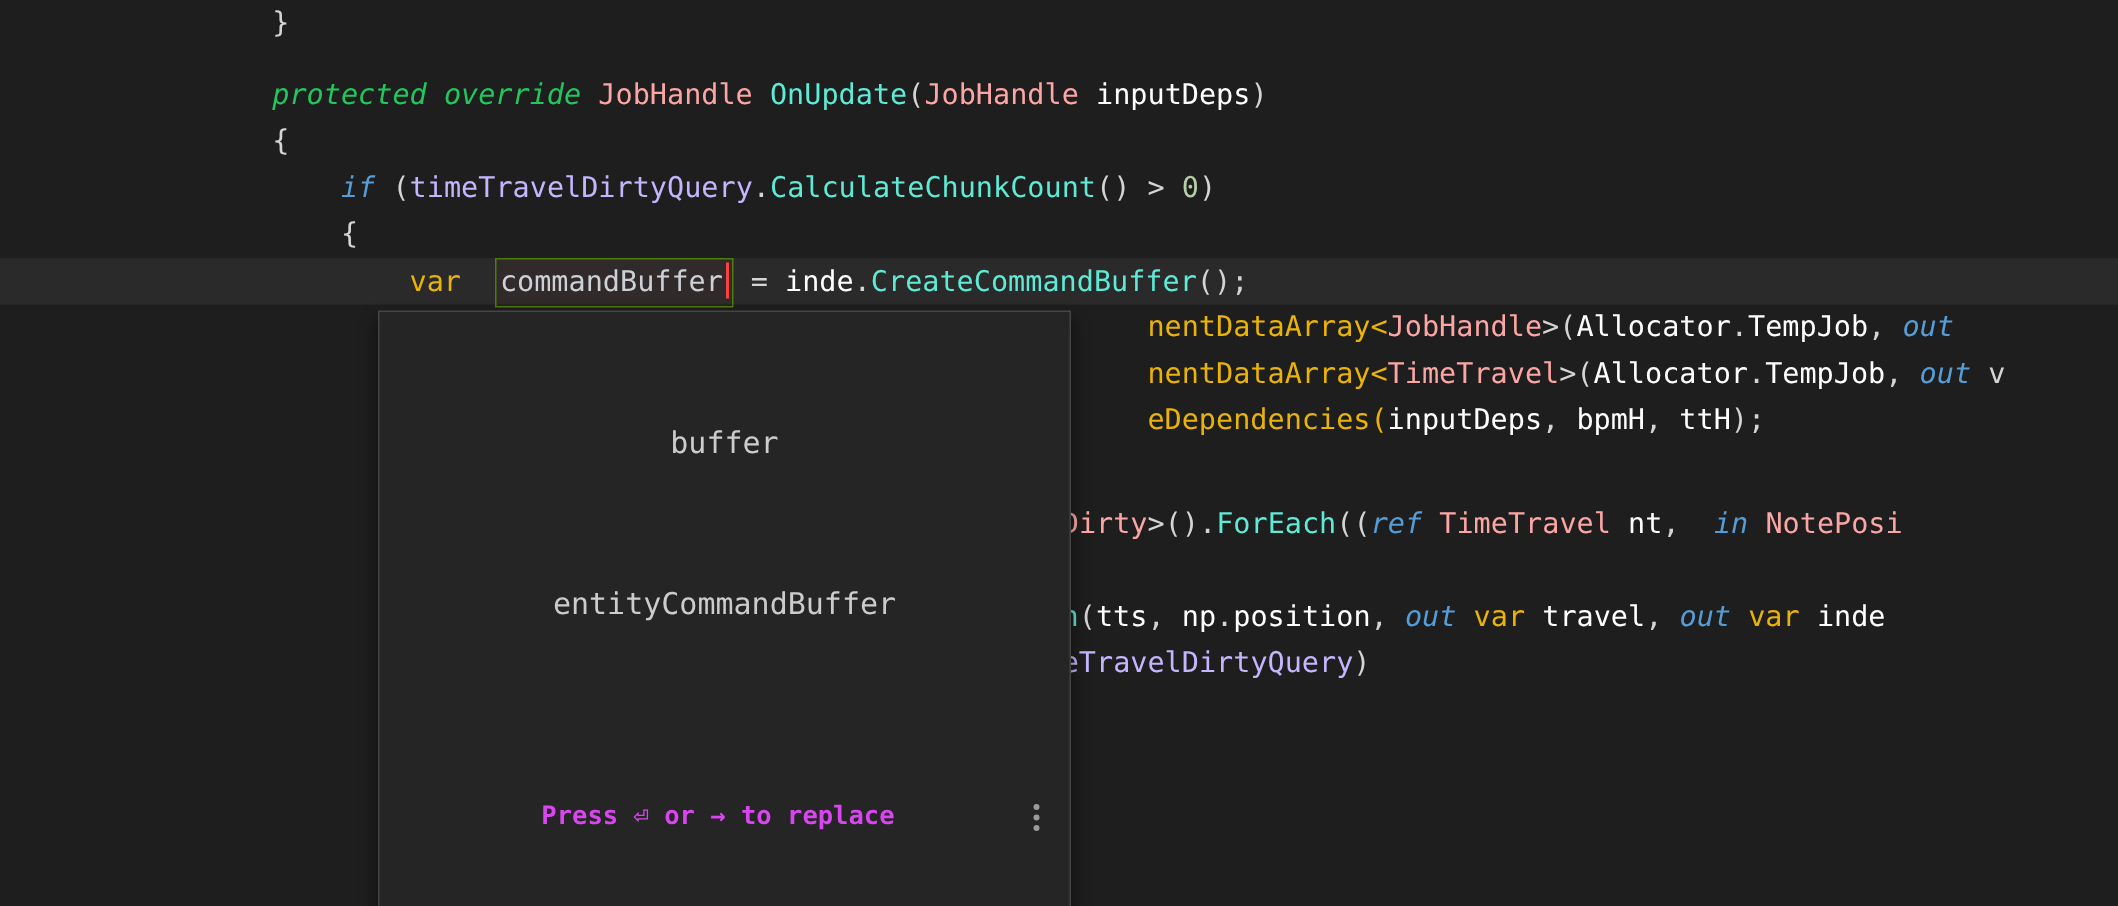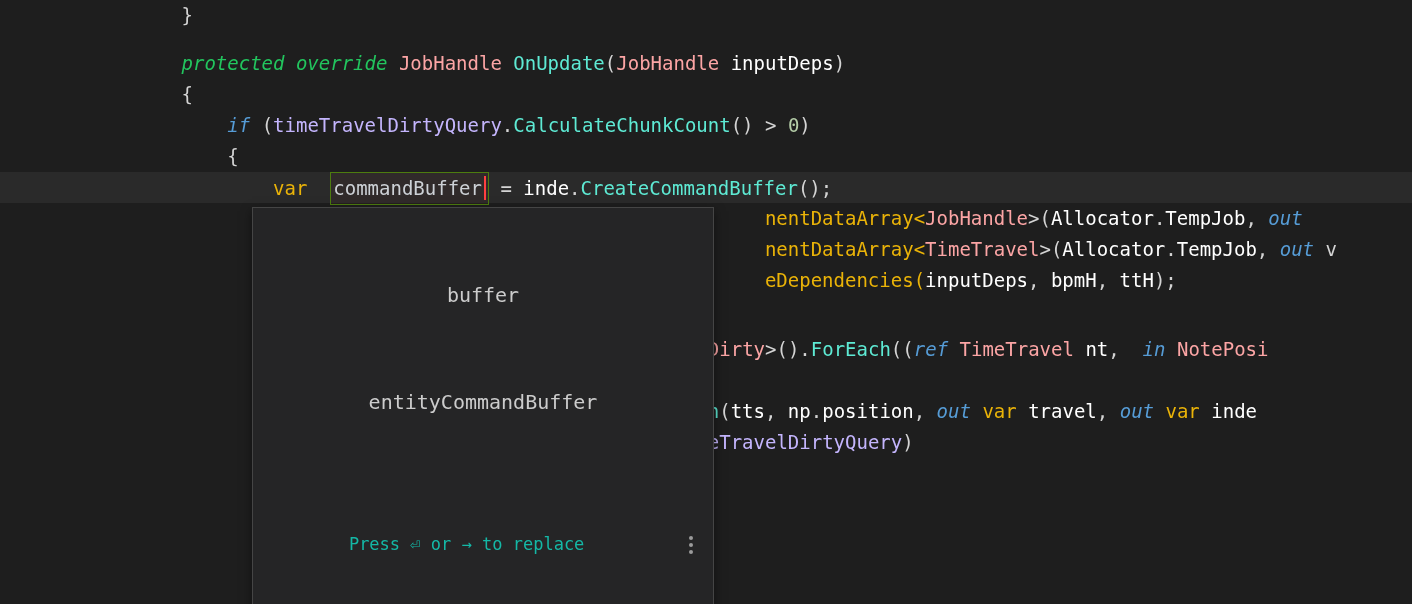--- a/index.html
+++ b/index.html
@@ -15,21 +15,21 @@
   .id2{color:#ffffff;}                           
   .id3{color:#c4b5fd;}
   .num{color:#b5cea8;}
   .punct{color:#d4d4d4;}
   .prot{color:#22c55e;font-style:italic;}
   .rename{display:inline-block;border:1px solid #4d7c0f;background:rgba(255,64,64,0.03);padding:0 2px;color:#cdd1d6;}
   .rename::after{content:"";display:inline-block;width:2px;height:24px;background:#ff4040;vertical-align:-5px;margin-left:2px;}
   
   .popup{position:absolute;left:252px;top:207px;width:460px;background:#252526;border:1px solid #454545;padding:4px 0 10px 0;box-shadow:0 4px 10px rgba(0,0,0,.5);}
   .popup .item{padding:6px 14px 8px 14px;color:#cccccc;font-size:20px;cursor:pointer;text-align:center;}
-  .popup .hint{padding:10px 14px 0 14px;color:#14b8a6;font-size:17px;display:flex;justify-content:space-between;align-items:center;}
+  .popup .hint{padding:10px 14px 0 26px;color:#d946ef;font-size:17px;display:flex;justify-content:space-between;align-items:center;font-weight:bold;}
   .more-dots{display:inline-flex;flex-direction:column;gap:3px;padding:2px 6px;}
   .more-dots span{width:4px;height:4px;border-radius:50%;background:#9b9b9b;display:block;}
   .keycap{display:inline-block;}
 </style>
 </head>
 <body>
 
 <div class="editor">
 
   <div class="line" style="top:0px">        }</div>

